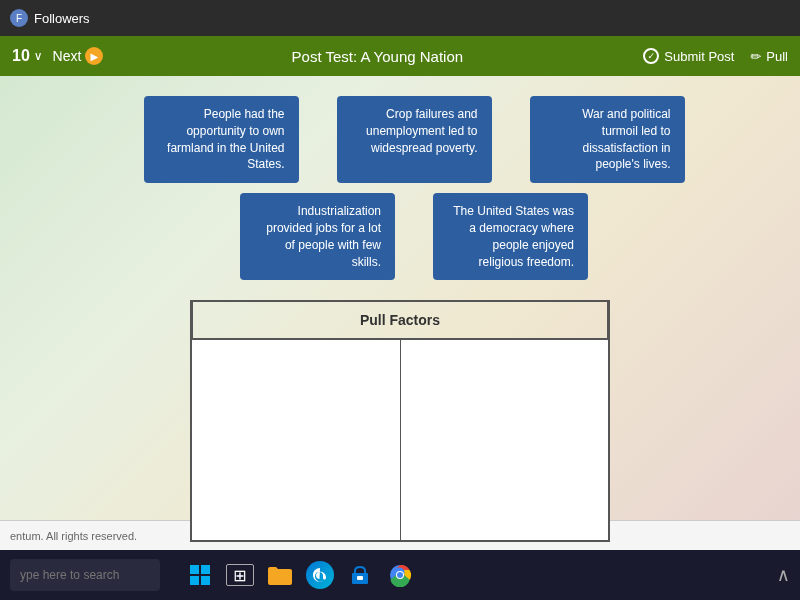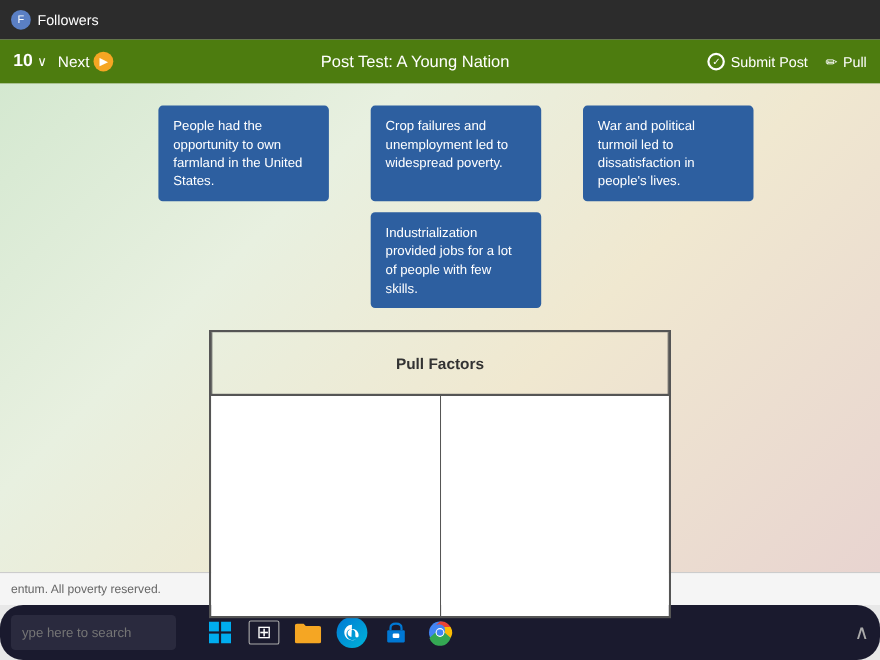--- a/index.html
+++ b/index.html
@@ -123,21 +123,21 @@
       justify-content: center;
       margin-bottom: 20px;
     }
 
     .card {
       background: #2d5fa0;
       color: white;
       padding: 10px 14px;
       border-radius: 4px;
       font-size: 12px;
-      text-align: left;
+      text-align: right;
       cursor: grab;
       max-width: 155px;
       line-height: 1.4;
       margin-left: 28px;
     }
 
     
     .drop-table-container {
       display: flex;
       justify-content: center;
@@ -148,21 +148,21 @@
       border: 2px solid #555;
       width: 420px;
     }
 
     .drop-table-header {
       display: flex;
     }
 
     .drop-table-header-cell {
       flex: 1;
-      padding: 20px;
+      padding: 10px;
       text-align: center;
       font-size: 14px;
       font-weight: bold;
       color: #333;
       border-bottom: 2px solid #555;
     }
     .drop-table-header-cell:first-child {
       border-right: 1px solid #555;
     }
     .drop-table-header-cell:last-child {
@@ -197,21 +197,20 @@
     }
 
     
     .taskbar {
       background: #1a1a2e;
       height: 50px;
       display: flex;
       align-items: center;
       padding: 0 10px;
       gap: 16px;
-      border-radius: 21px;
     }
     .taskbar-search {
       background: #2a2a3e;
       color: #aaa;
       border: none;
       height: 32px;
       padding: 0 10px;
       border-radius: 4px;
       font-size: 12px;
       width: 150px;
@@ -295,38 +294,41 @@
     </div>
     <div class="card">
       <span>Crop failures and unemployment led to widespread poverty.</span>
     </div>
     <div class="card">
       <span>War and political turmoil led to dissatisfaction in people's lives.</span>
     </div>
     <div class="card">
       <span>Industrialization provided jobs for a lot of people with few skills.</span>
     </div>
+    <div class="card">
+      <span>The United States was a democracy where people enjoyed religious freedom.</span>
+    </div>
   </div>
 
   <div class="drop-table-container">
     <div class="drop-table">
       <div class="drop-table-header">
         <div class="drop-table-header-cell">Pull Factors</div>
       </div>
       <div class="drop-table-body">
         <div class="drop-zone"></div>
         <div class="drop-zone"></div>
       </div>
     </div>
   </div>
 
 </div>
 
 <div class="footer">
-  <span>entum. All poverty reserved.</span>
+  <span>entum. All rights reserved.</span>
 </div>
 
 <div class="taskbar">
   <input class="taskbar-search" type="text" placeholder="ype here to search" style="">
   <div class="taskbar-icons">
     <div class="taskbar-icon">
       <svg width="20" height="20" viewBox="0 0 20 20">
         <rect x="0" y="0" width="9" height="9" fill="#00adef"></rect>
         <rect x="11" y="0" width="9" height="9" fill="#00adef"></rect>
         <rect x="0" y="11" width="9" height="9" fill="#00adef"></rect>

